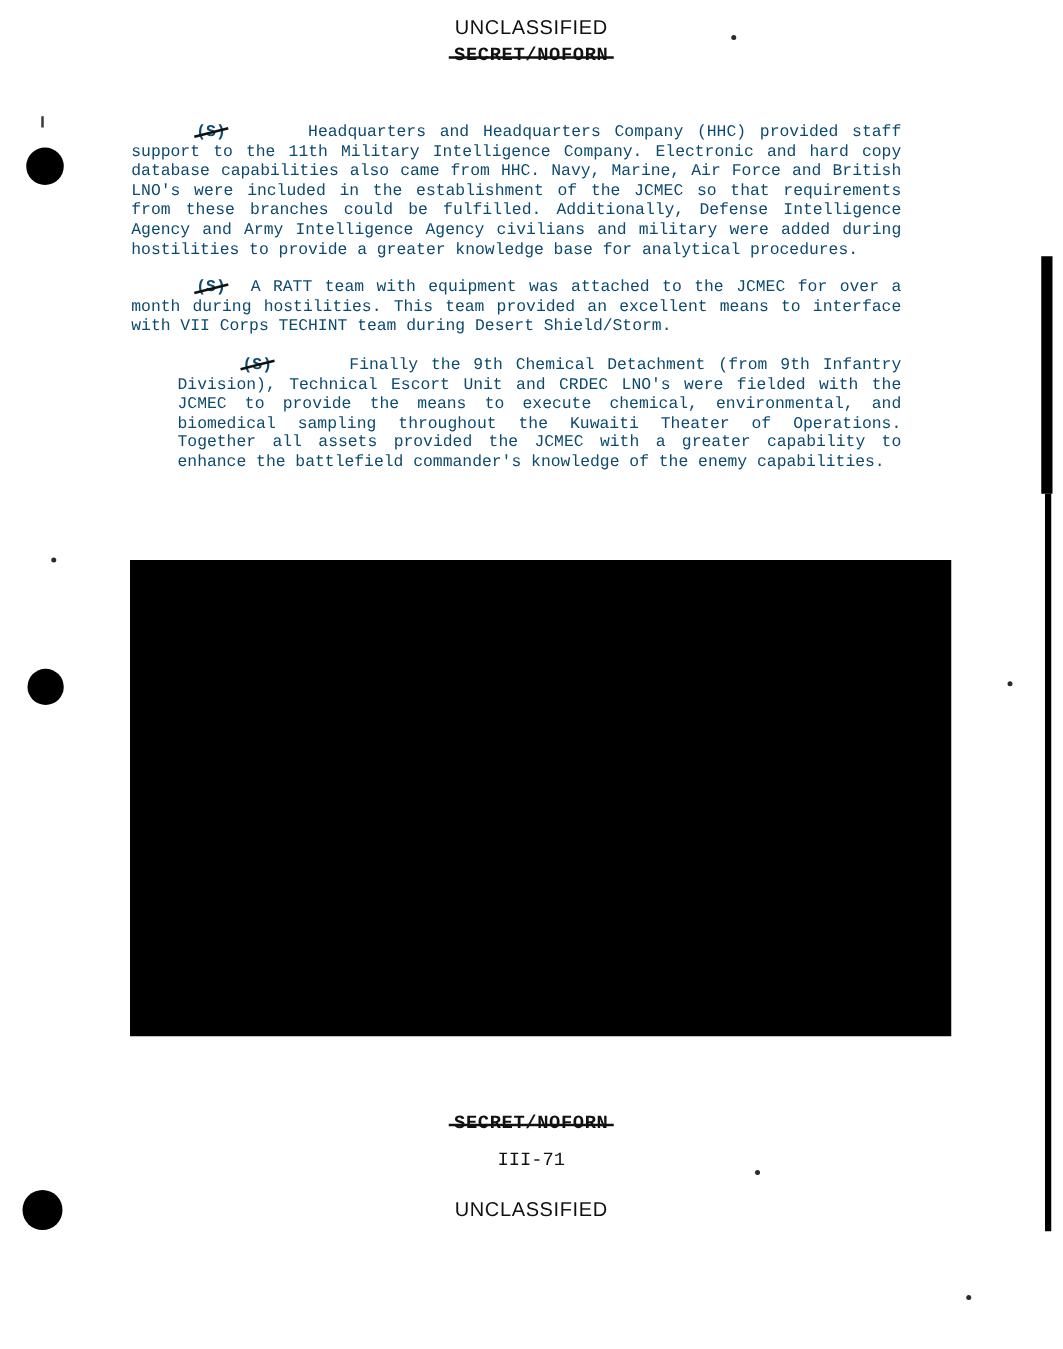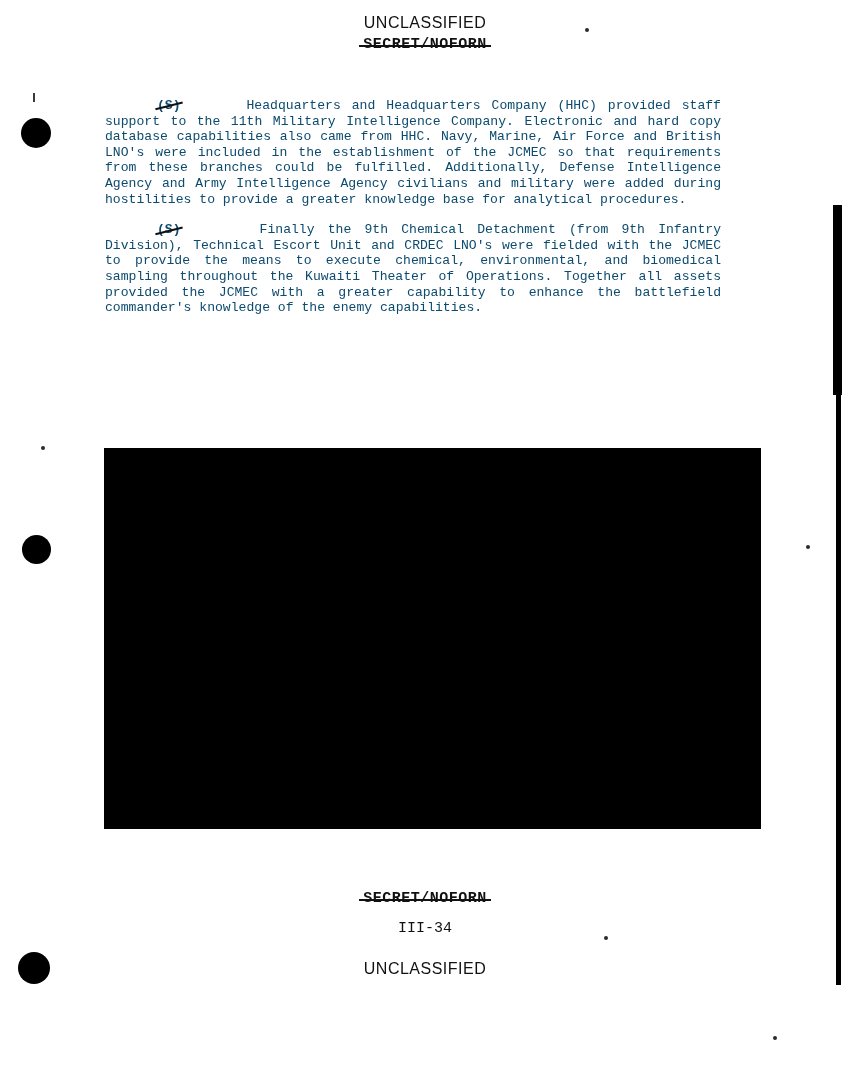--- a/index.html
+++ b/index.html
@@ -67,21 +67,21 @@
     font-size: 13.1px;
     line-height: 15.6px;
     color: #0c4a6e;
     text-align: justify;
   }
   .para {
     margin: 0 0 15px 0;
     text-align: justify;
     text-justify: inter-word;
   }
-  .para:last-child { margin-bottom: 0; }
+  .para:last-child { margin-bottom: 0; margin-left: 37px; }
   .indent { display: inline-block; width: 52px; }
   .sclass {
     position: relative;
     display: inline-block;
     font-weight: bold;
   }
   .sclass::after {
     content: "";
     position: absolute;
     left: -2px;
@@ -198,24 +198,25 @@
   <div class="speck speck-b"></div>
   <div class="speck speck-c"></div>
   <div class="speck speck-d"></div>
   <div class="speck speck-e"></div>
   <div class="tick-a"></div>
 
   <div class="bodytext">
 
     <p class="para"><span class="indent"></span><span class="sclass">(S)</span>&nbsp;&nbsp;&nbsp;&nbsp;&nbsp;&nbsp;<span>Headquarters and Headquarters Company (HHC) provided staff support to the 11th Military Intelligence Company. Electronic and hard copy database capabilities also came from HHC. Navy, Marine, Air Force and British LNO's were included in the establishment of the JCMEC so that requirements from these branches could be fulfilled. Additionally, Defense Intelligence Agency and Army Intelligence Agency civilians and military were added during hostilities to provide a greater knowledge base for analytical procedures.</span></p>
 
+    <p class="para"><span class="indent"></span><span class="sclass">(S)</span>&nbsp;&nbsp;<span>A RATT team with equipment was attached to the JCMEC for over a month during hostilities. This team provided an excellent means to interface with VII Corps TECHINT team during Desert Shield/Storm.</span></p>
 
     <p class="para"><span class="indent"></span><span class="sclass">(S)</span>&nbsp;&nbsp;&nbsp;&nbsp;&nbsp;&nbsp;<span>Finally the 9th Chemical Detachment (from 9th Infantry Division), Technical Escort Unit and CRDEC LNO's were fielded with the JCMEC to provide the means to execute chemical, environmental, and biomedical sampling throughout the Kuwaiti Theater of Operations. Together all assets provided the JCMEC with a greater capability to enhance the battlefield commander's knowledge of the enemy capabilities.</span></p>
 
   </div>
 
   <div class="redaction-box"></div>
 
   <div class="ftr-secret"><span class="struck">SECRET/NOFORN</span></div>
-  <div class="ftr-page">III-34</div>
+  <div class="ftr-page">III-71</div>
   <div class="ftr-unclass">UNCLASSIFIED</div>
 
 </div>
 
 </body></html>

